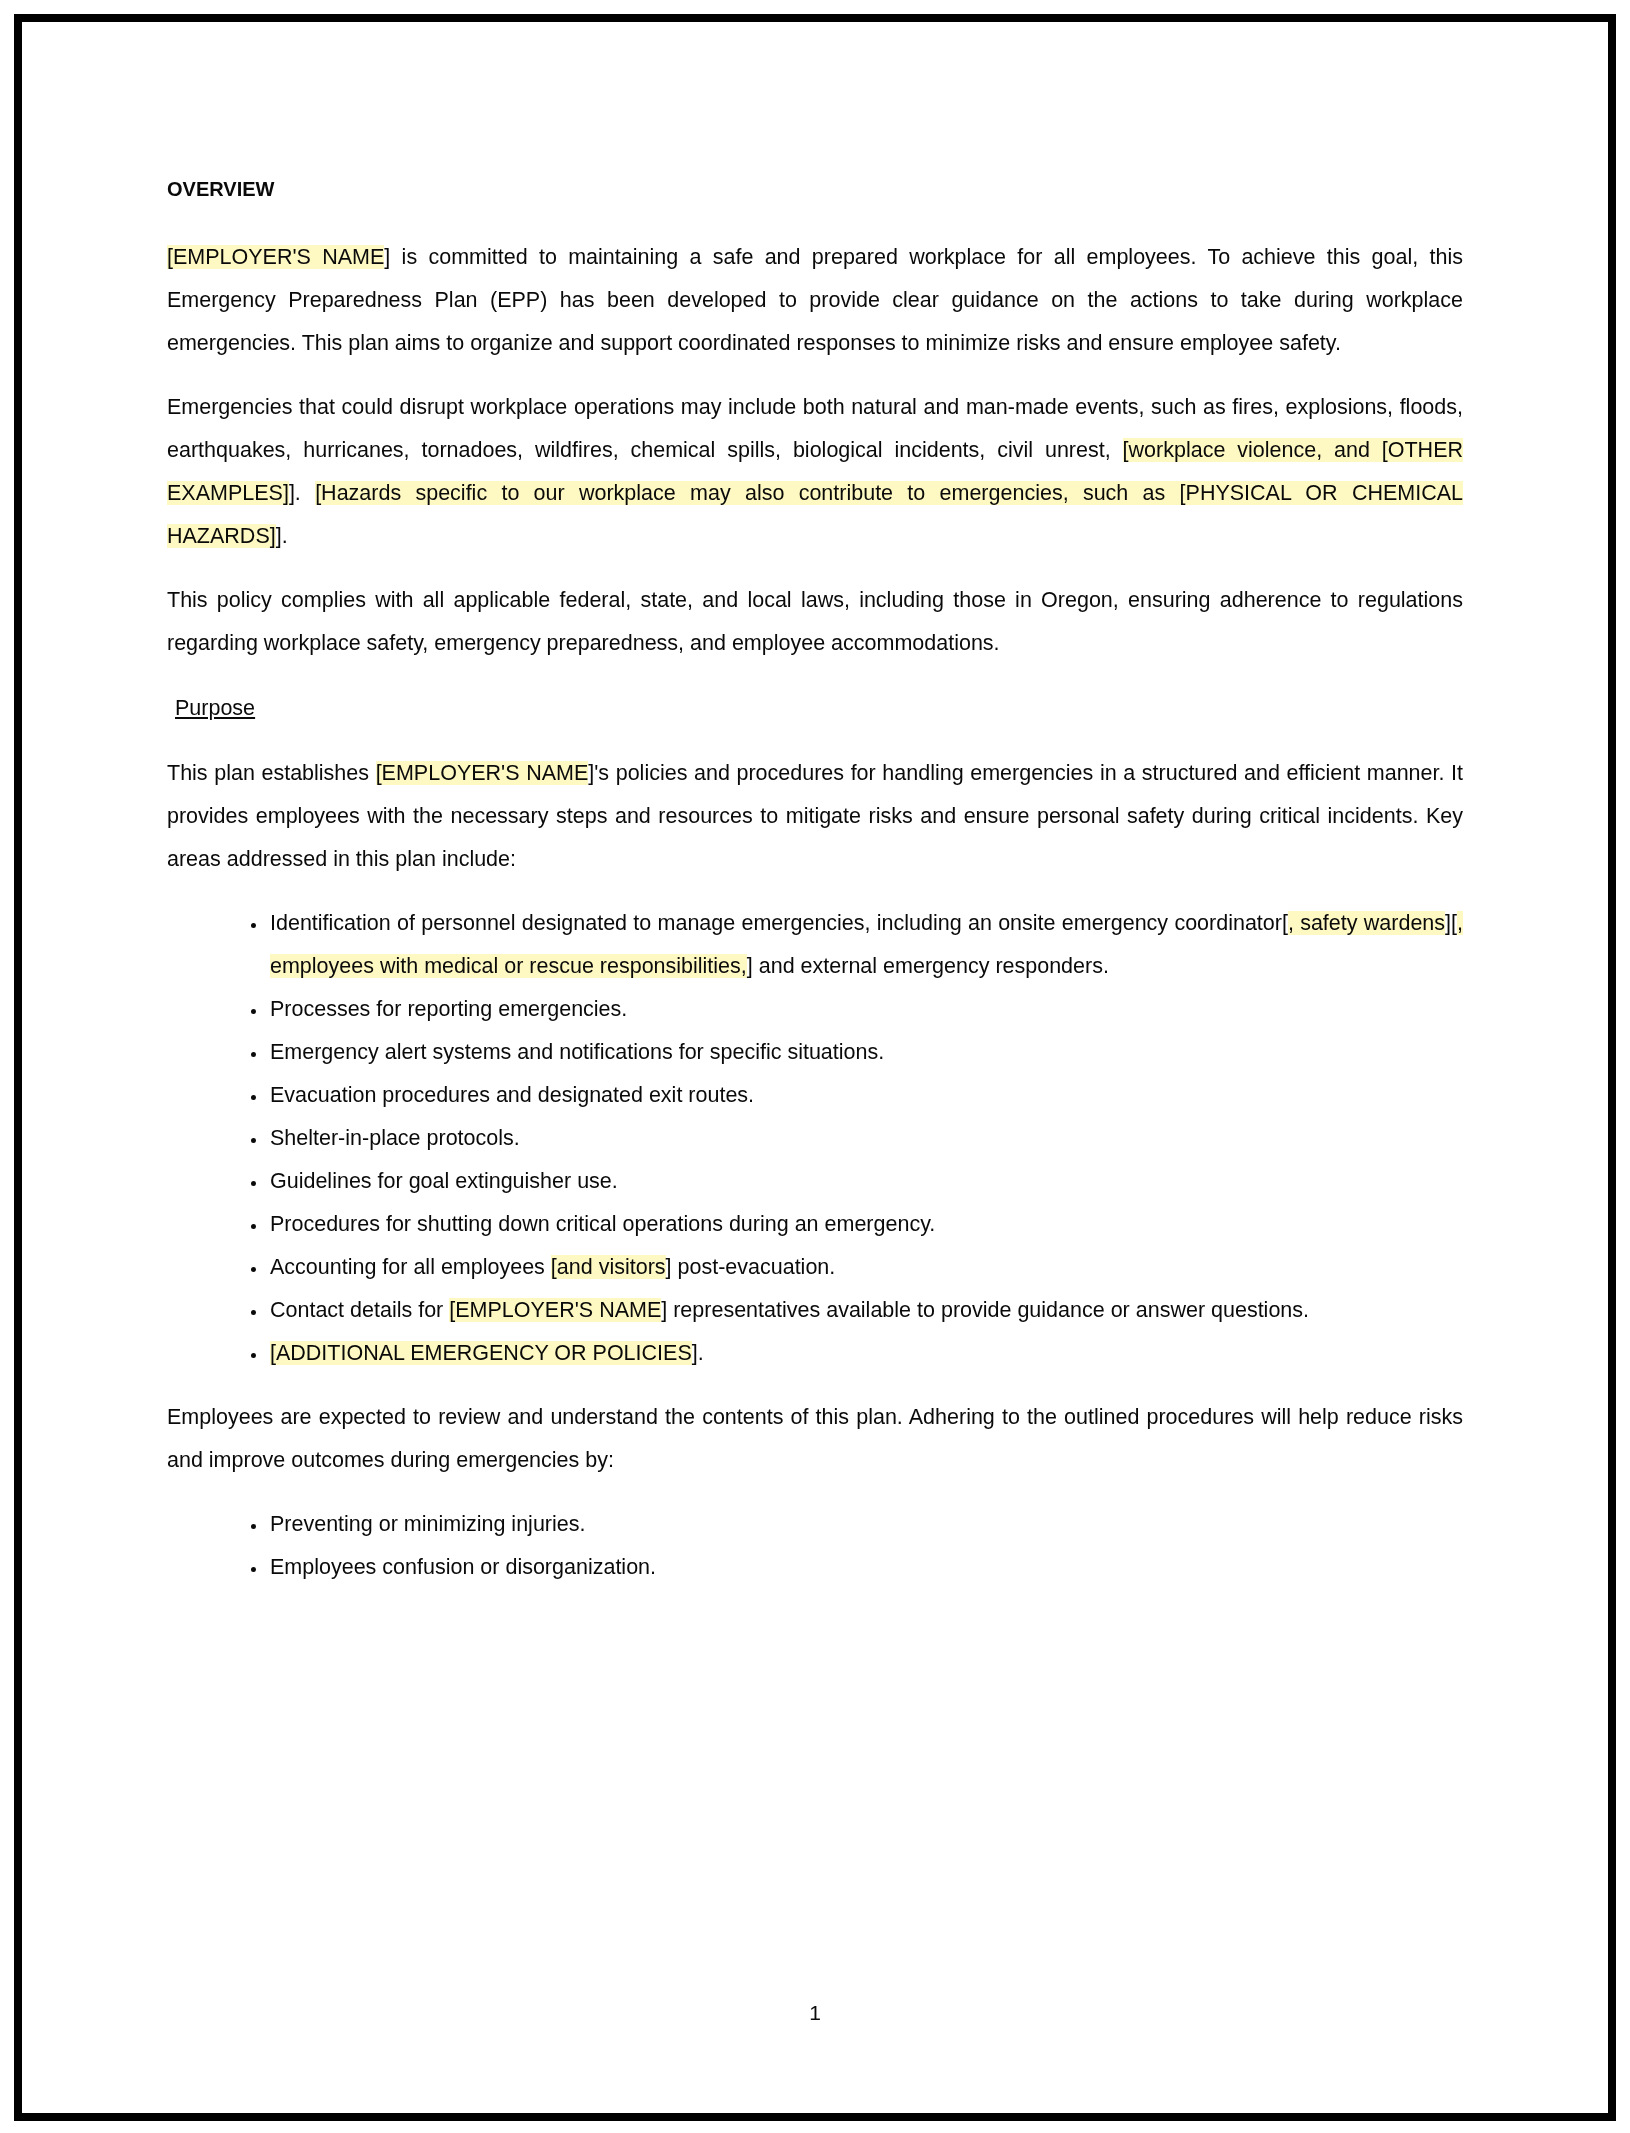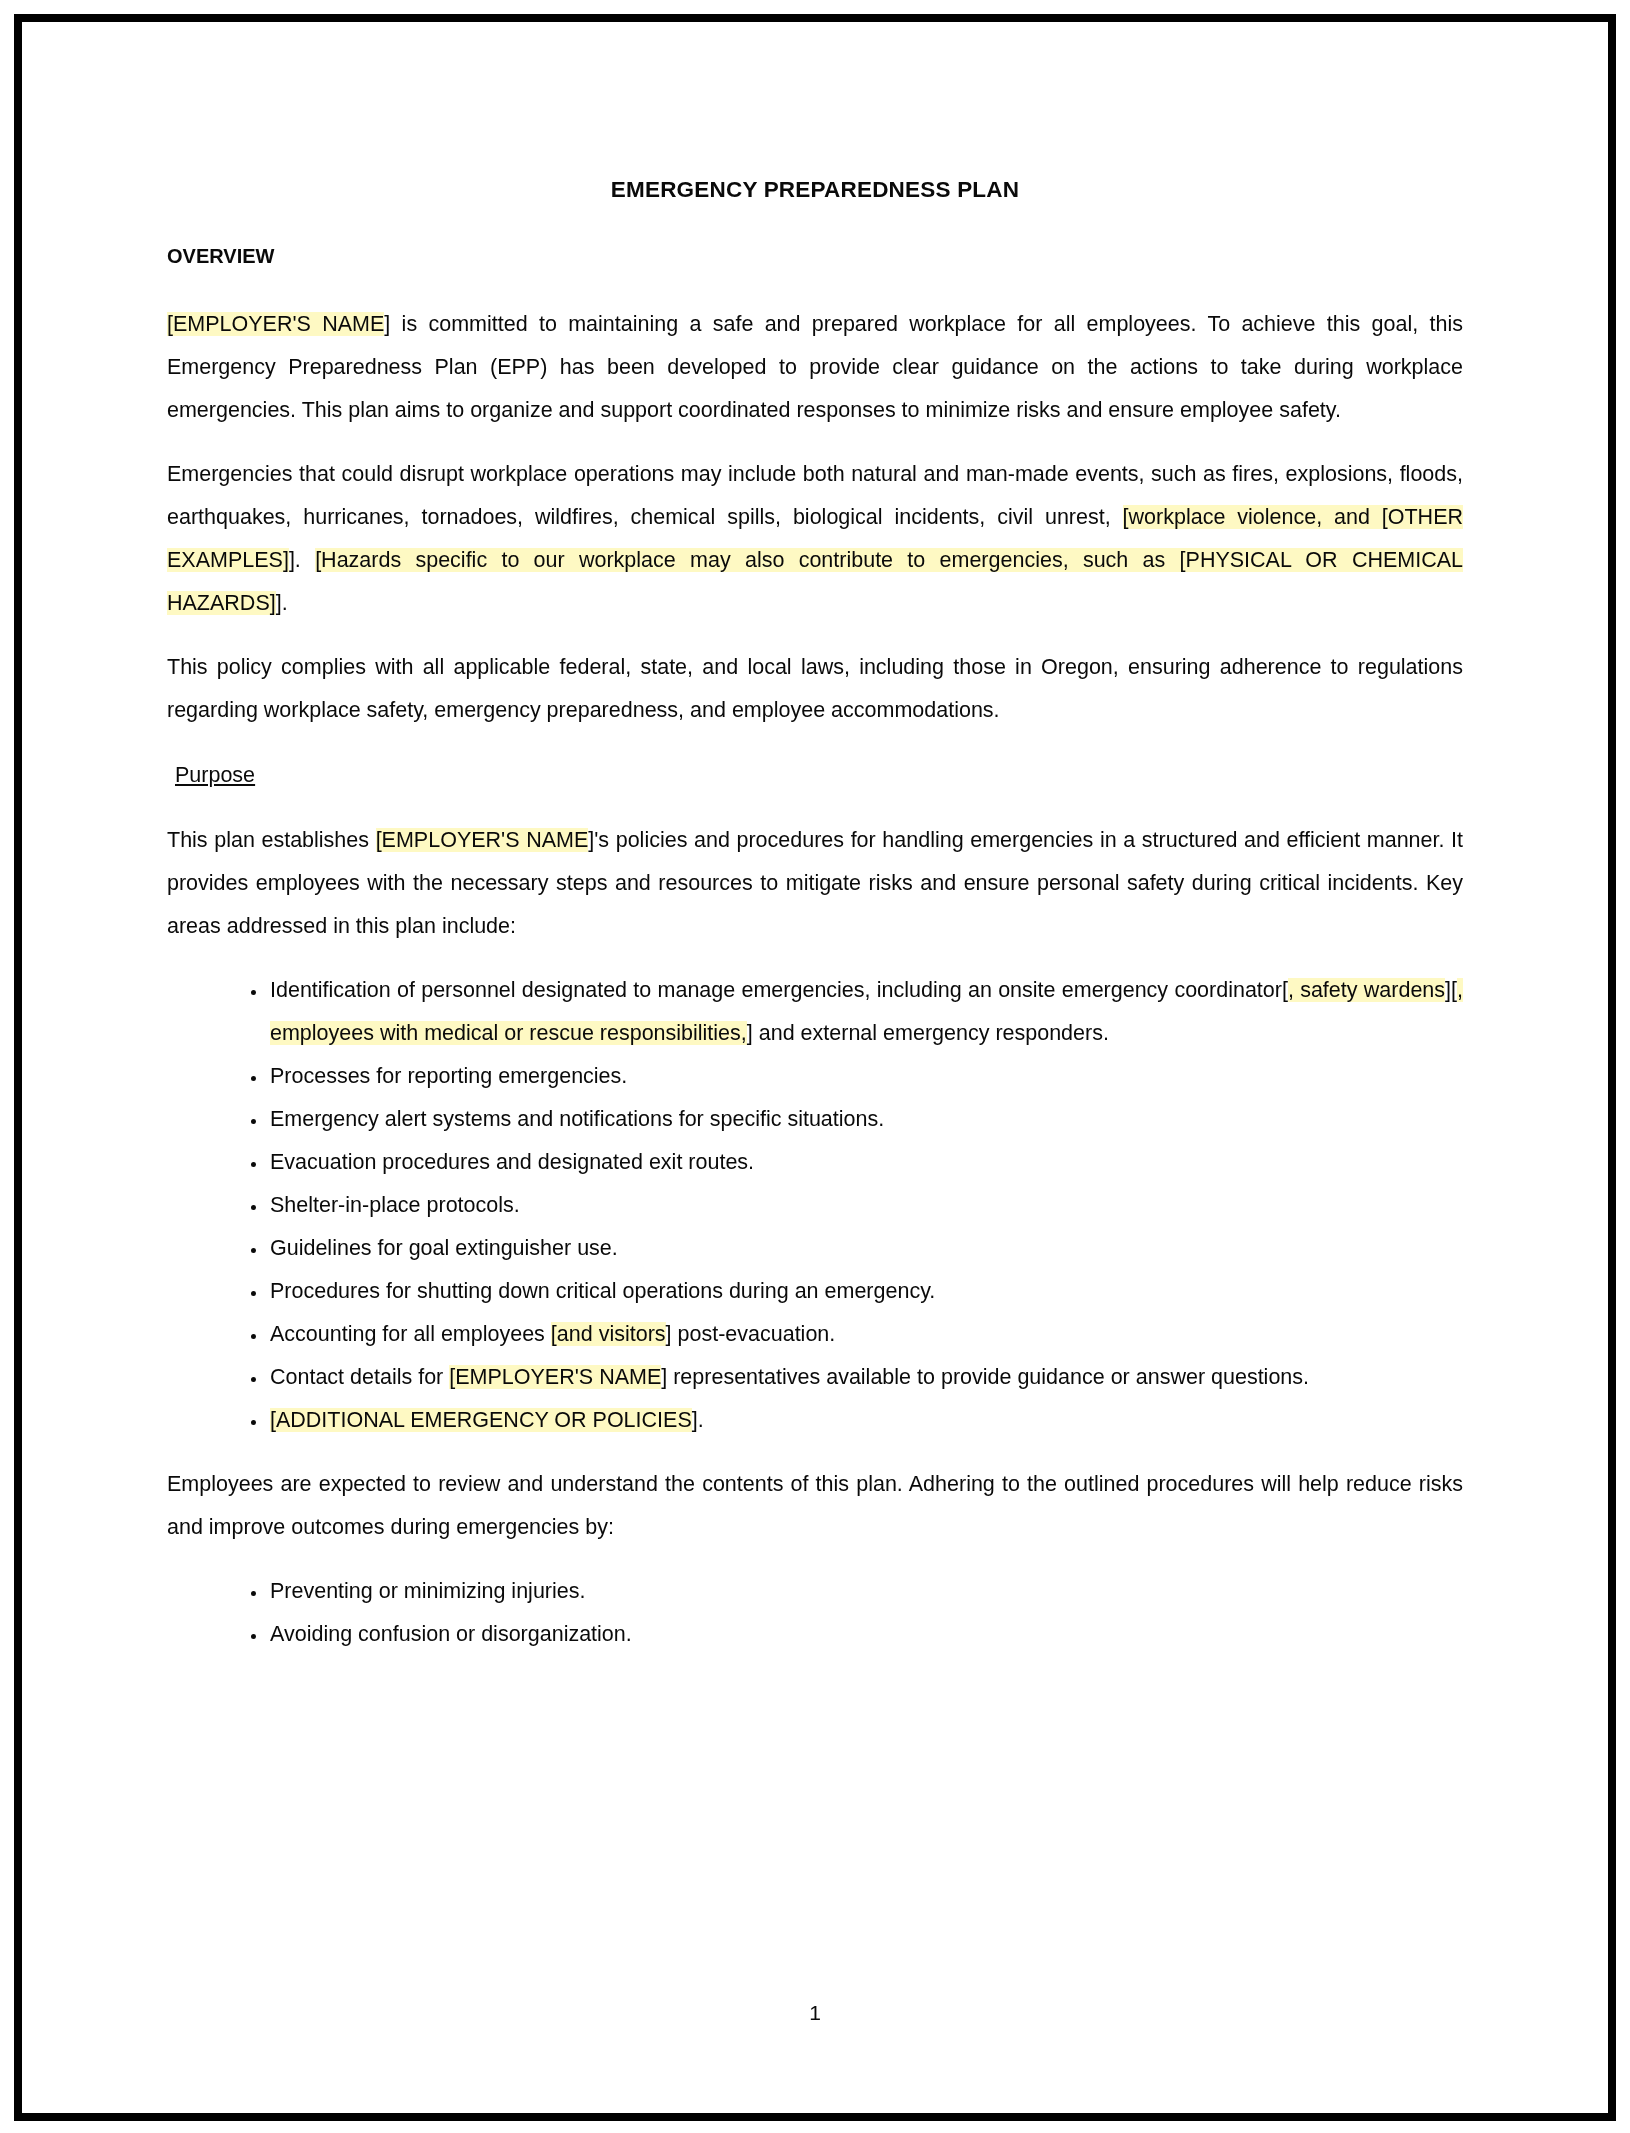--- a/index.html
+++ b/index.html
@@ -62,21 +62,20 @@
     text-align: center;
     font-size: 21px;
   }
 </style>
 </head>
 <body>
 
 <div class="frame"></div>
 
 <div class="content doc">
-  <h1>EMERGENCY PREPAREDNESS PLAN</h1>
   <main>
       <h2><span>OVERVIEW</span></h2>
       <p><span class="hl">[EMPLOYER'S NAME</span><span>] is committed to maintaining a safe and prepared workplace for all employees. To achieve this goal, this Emergency Preparedness Plan (EPP) has been developed to provide clear guidance on the actions to take during workplace emergencies. This plan aims to organize and support coordinated responses to minimize risks and ensure employee safety.</span></p>
       <p><span>Emergencies that could disrupt workplace operations may include both natural and man-made events, such as fires, explosions, floods, earthquakes, hurricanes, tornadoes, wildfires, chemical spills, biological incidents, civil unrest, </span><span class="hl">[workplace violence, and [OTHER EXAMPLES]</span><span>]. </span><span class="hl">[Hazards specific to our workplace may also contribute to emergencies, such as [PHYSICAL OR CHEMICAL HAZARDS]</span><span>].</span></p>
       <p><span>This policy complies with all applicable federal, state, and local laws, including those in Oregon, ensuring adherence to regulations regarding workplace safety, emergency preparedness, and employee accommodations.</span></p>
       <h3><span>Purpose</span></h3>
       <p><span>This plan establishes </span><span class="hl">[EMPLOYER'S NAME</span><span>]'s policies and procedures for handling emergencies in a structured and efficient manner. It provides employees with the necessary steps and resources to mitigate risks and ensure personal safety during critical incidents. Key areas addressed in this plan include:</span></p>
       <ul>
         <li><span>Identification of personnel designated to manage emergencies, including an onsite emergency coordinator[</span><span class="hl">, safety wardens</span><span>][</span><span class="hl">, employees with medical or rescue responsibilities,</span><span>] and external emergency responders.</span></li>
         <li><span>Processes for reporting emergencies.</span></li>
@@ -85,18 +84,18 @@
         <li><span>Shelter-in-place protocols.</span></li>
         <li><span>Guidelines for goal extinguisher use.</span></li>
         <li><span>Procedures for shutting down critical operations during an emergency.</span></li>
         <li><span>Accounting for all employees </span><span class="hl">[and visitors</span><span>] post-evacuation.</span></li>
         <li><span>Contact details for </span><span class="hl">[EMPLOYER'S NAME</span><span>] representatives available to provide guidance or answer questions.</span></li>
         <li><span class="hl">[ADDITIONAL EMERGENCY OR POLICIES</span><span>].</span></li>
       </ul>
       <p><span>Employees are expected to review and understand the contents of this plan. Adhering to the outlined procedures will help reduce risks and improve outcomes during emergencies by:</span></p>
       <ul>
         <li><span>Preventing or minimizing injuries.</span></li>
-        <li><span>Avoiding confusion or disorganization.</span></li>
+        <li><span>Employees confusion or disorganization.</span></li>
       </ul>
     </main>
 </div>
 
 <div class="page-num">1</div>
 
 </body></html>

